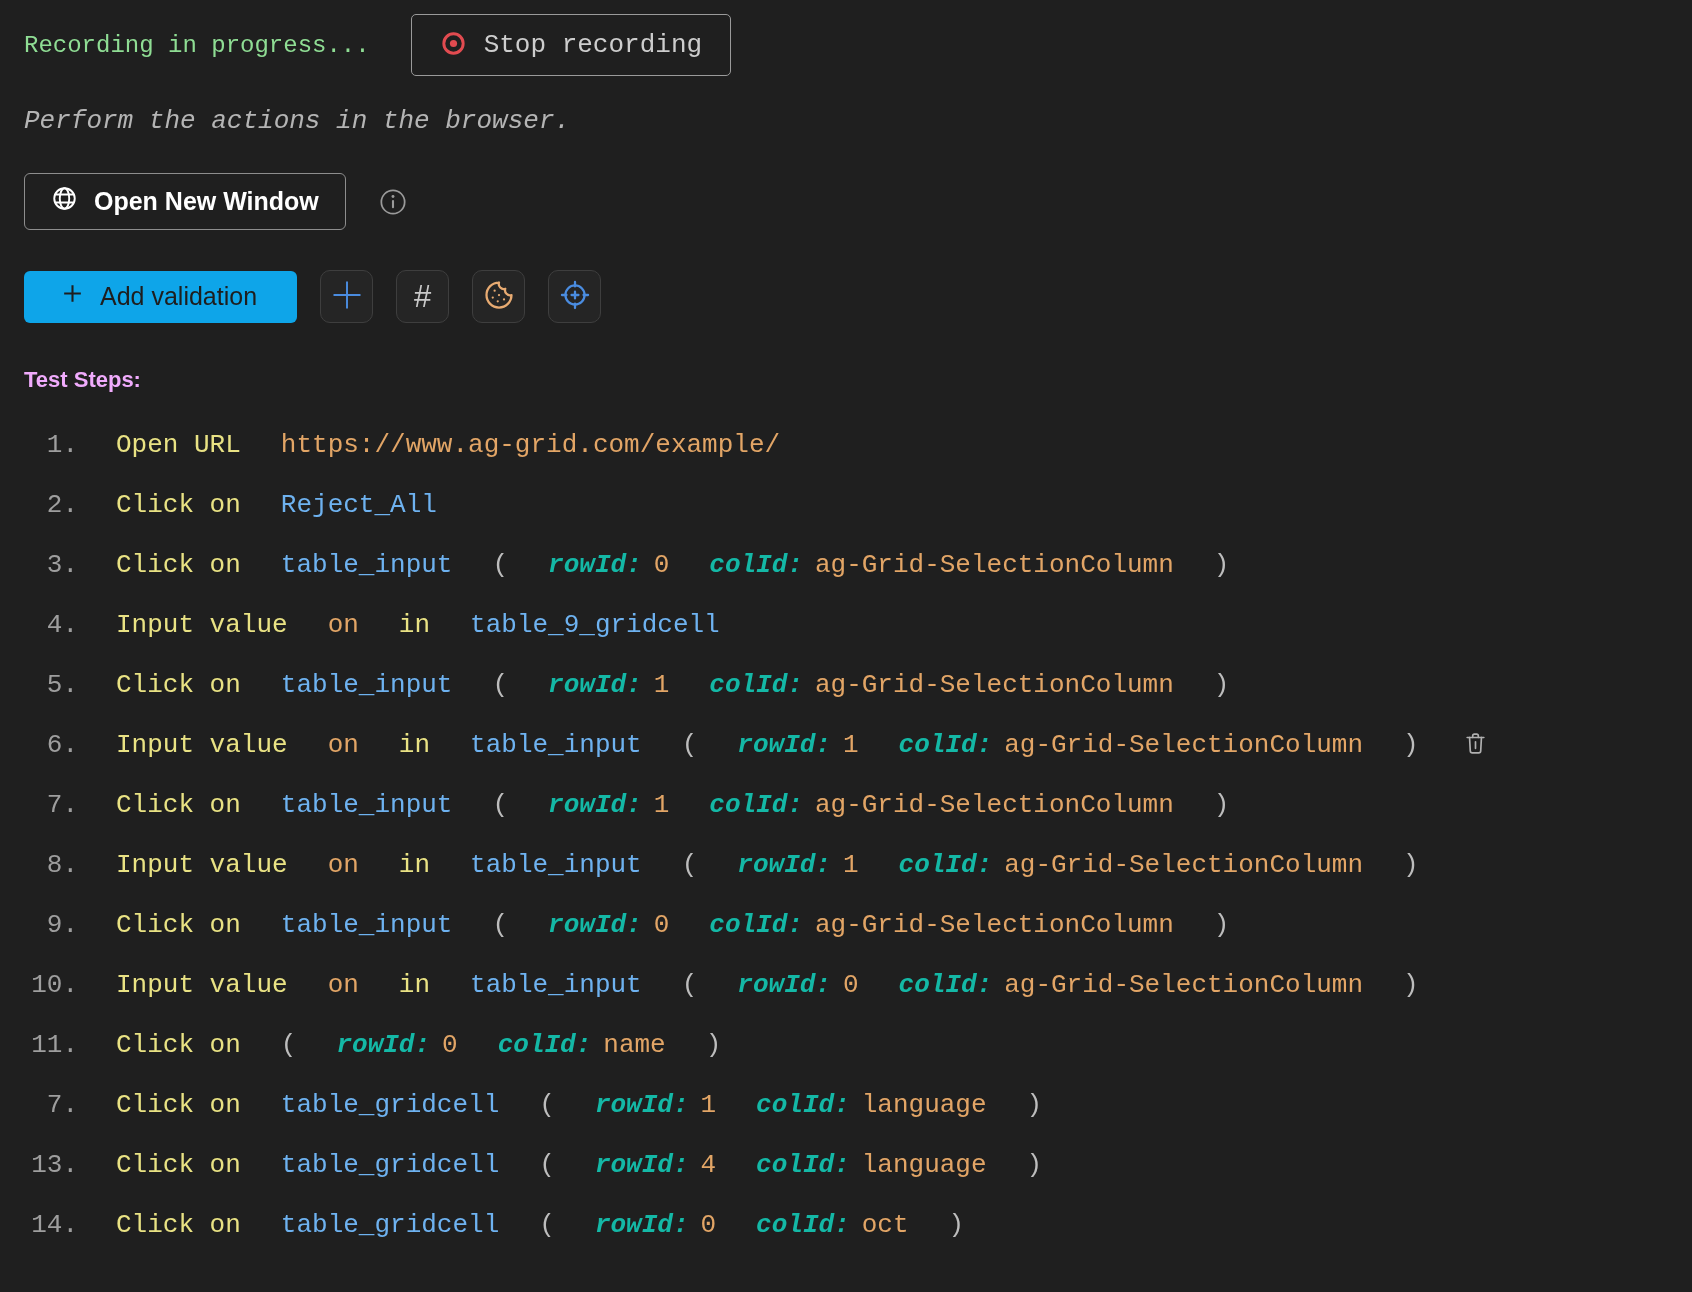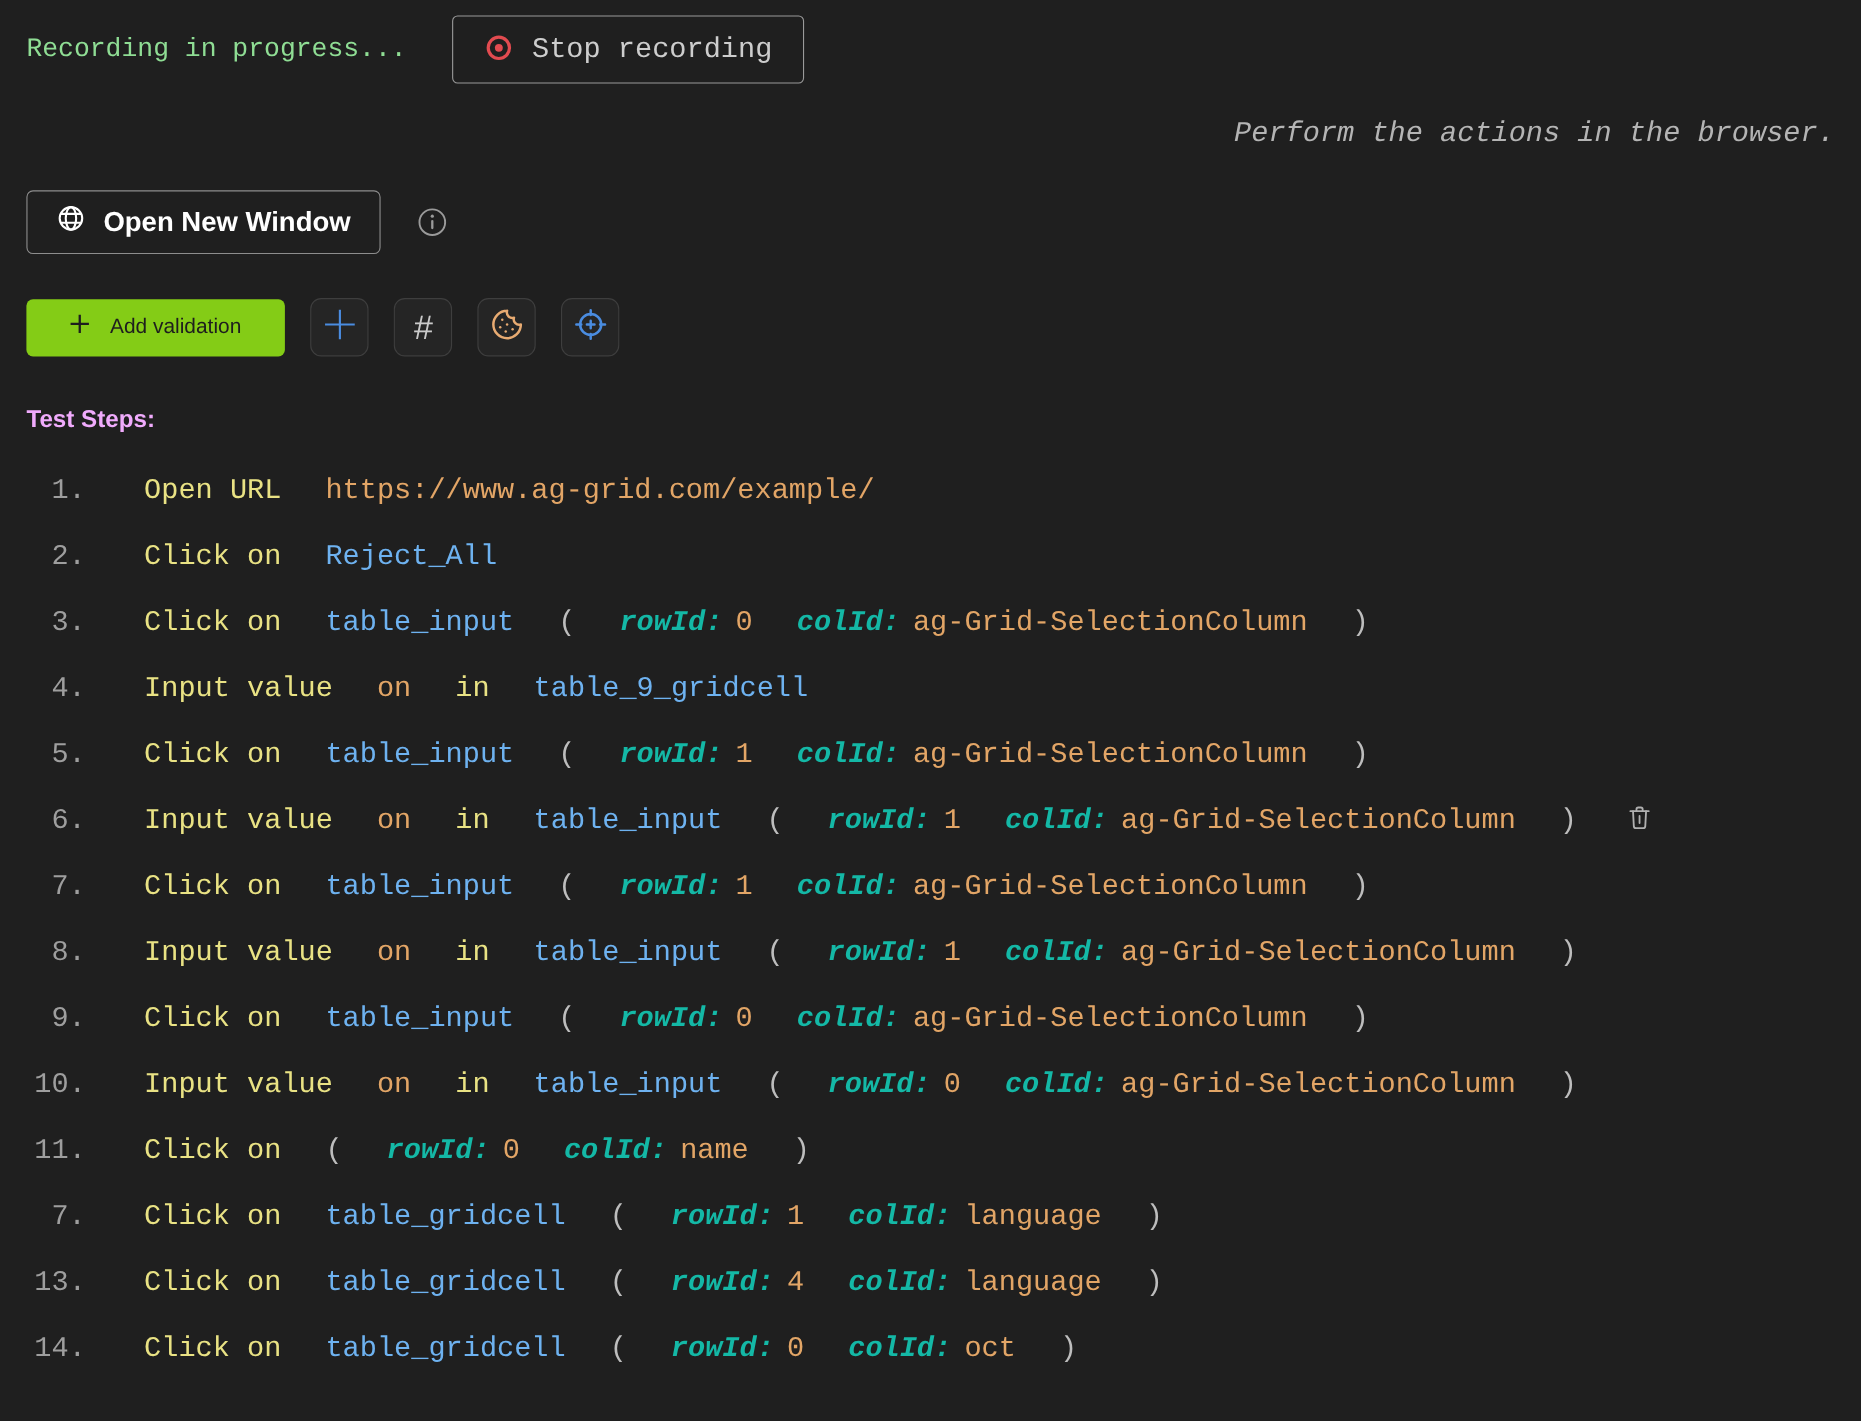--- a/index.html
+++ b/index.html
@@ -19,59 +19,59 @@
     margin-left: 41px;
     display: inline-flex; align-items: flex-start; gap: 17px;
     background: transparent;
     border: 1.5px solid #9a9a9a; border-radius: 5px;
     padding: 15px 28px;
     color: #cdcdcd; font-size: 26px;
   }
   .stop-btn svg { display: block; }
 
   
-  .instruction { color: #b4b4b4; font-style: italic; font-size: 26px; margin-bottom: 37px; text-align: right; }
+  .instruction { color: #b4b4b4; font-style: italic; font-size: 26px; margin-bottom: 37px; }
 
   
   .open-row { display: flex; align-items: center; margin-bottom: 40px; }
   .open-btn {
     display: inline-flex; align-items: center; gap: 16px;
     background: transparent;
     border: 1.5px solid #8d8d8d; border-radius: 6px;
     padding: 11px 26px;
     color: #ffffff; font-family: "Liberation Sans", sans-serif;
     font-size: 25px; font-weight: 600;
   }
   .info-wrap { margin-left: 33px; display: flex; align-items: center; }
 
   
   .action-row { display: flex; align-items: center; gap: 23px; margin-bottom: 44px; }
   .add-validation {
     display: inline-flex; align-items: center; gap: 15px;
-    background: #84cc16; border: none; border-radius: 6px;
+    background: #0ea5e9; border: none; border-radius: 6px;
     height: 52px; padding: 0 40px 0 36px;
-    color: #1e1e1e; font-family: "Liberation Sans", sans-serif; font-size: 19px; font-weight: 500;
+    color: #1e1e1e; font-family: "Liberation Sans", sans-serif; font-size: 25px; font-weight: 500;
   }
   .icon-btn {
     width: 53px; height: 53px; flex: none;
     background: #252525; border: 1px solid #3e3e3e; border-radius: 10px;
     display: inline-flex; align-items: center; justify-content: center;
   }
   .hash-glyph { color: #c9c9c9; font-family: "Liberation Sans", sans-serif; font-size: 31px; font-weight: 400; line-height: 1; }
 
   
   .steps-heading {
     color: #f0abfc; font-family: "Liberation Sans", sans-serif;
     font-size: 22px; font-weight: 700; margin-bottom: 22px;
   }
   .steps-list { list-style: none; }
   .step-row { display: flex; align-items: center; height: 60px; font-size: 26px; white-space: nowrap; }
   .step-num { width: 54px; flex: none; text-align: right; margin-right: 37px; color: #9e9e9e; }
   .tok { margin-left: 40px; }
-  .step-num + .tok { margin-left: 16px; }
+  .step-num + .tok { margin-left: 1px; }
   .tok-pair { margin-left: 12px; }
   .tok-action { color: #e9e284; }
   .tok-value  { color: #e2a566; }
   .tok-target { color: #6eb2f0; }
   .tok-param  { color: #14b8a6; font-style: italic; font-weight: bold; }
   .tok-paren  { color: #bdbdbd; }
   .trash-btn {
     background: none; border: none; padding: 0; margin-left: 44px;
     display: inline-flex; align-items: center;
   }

